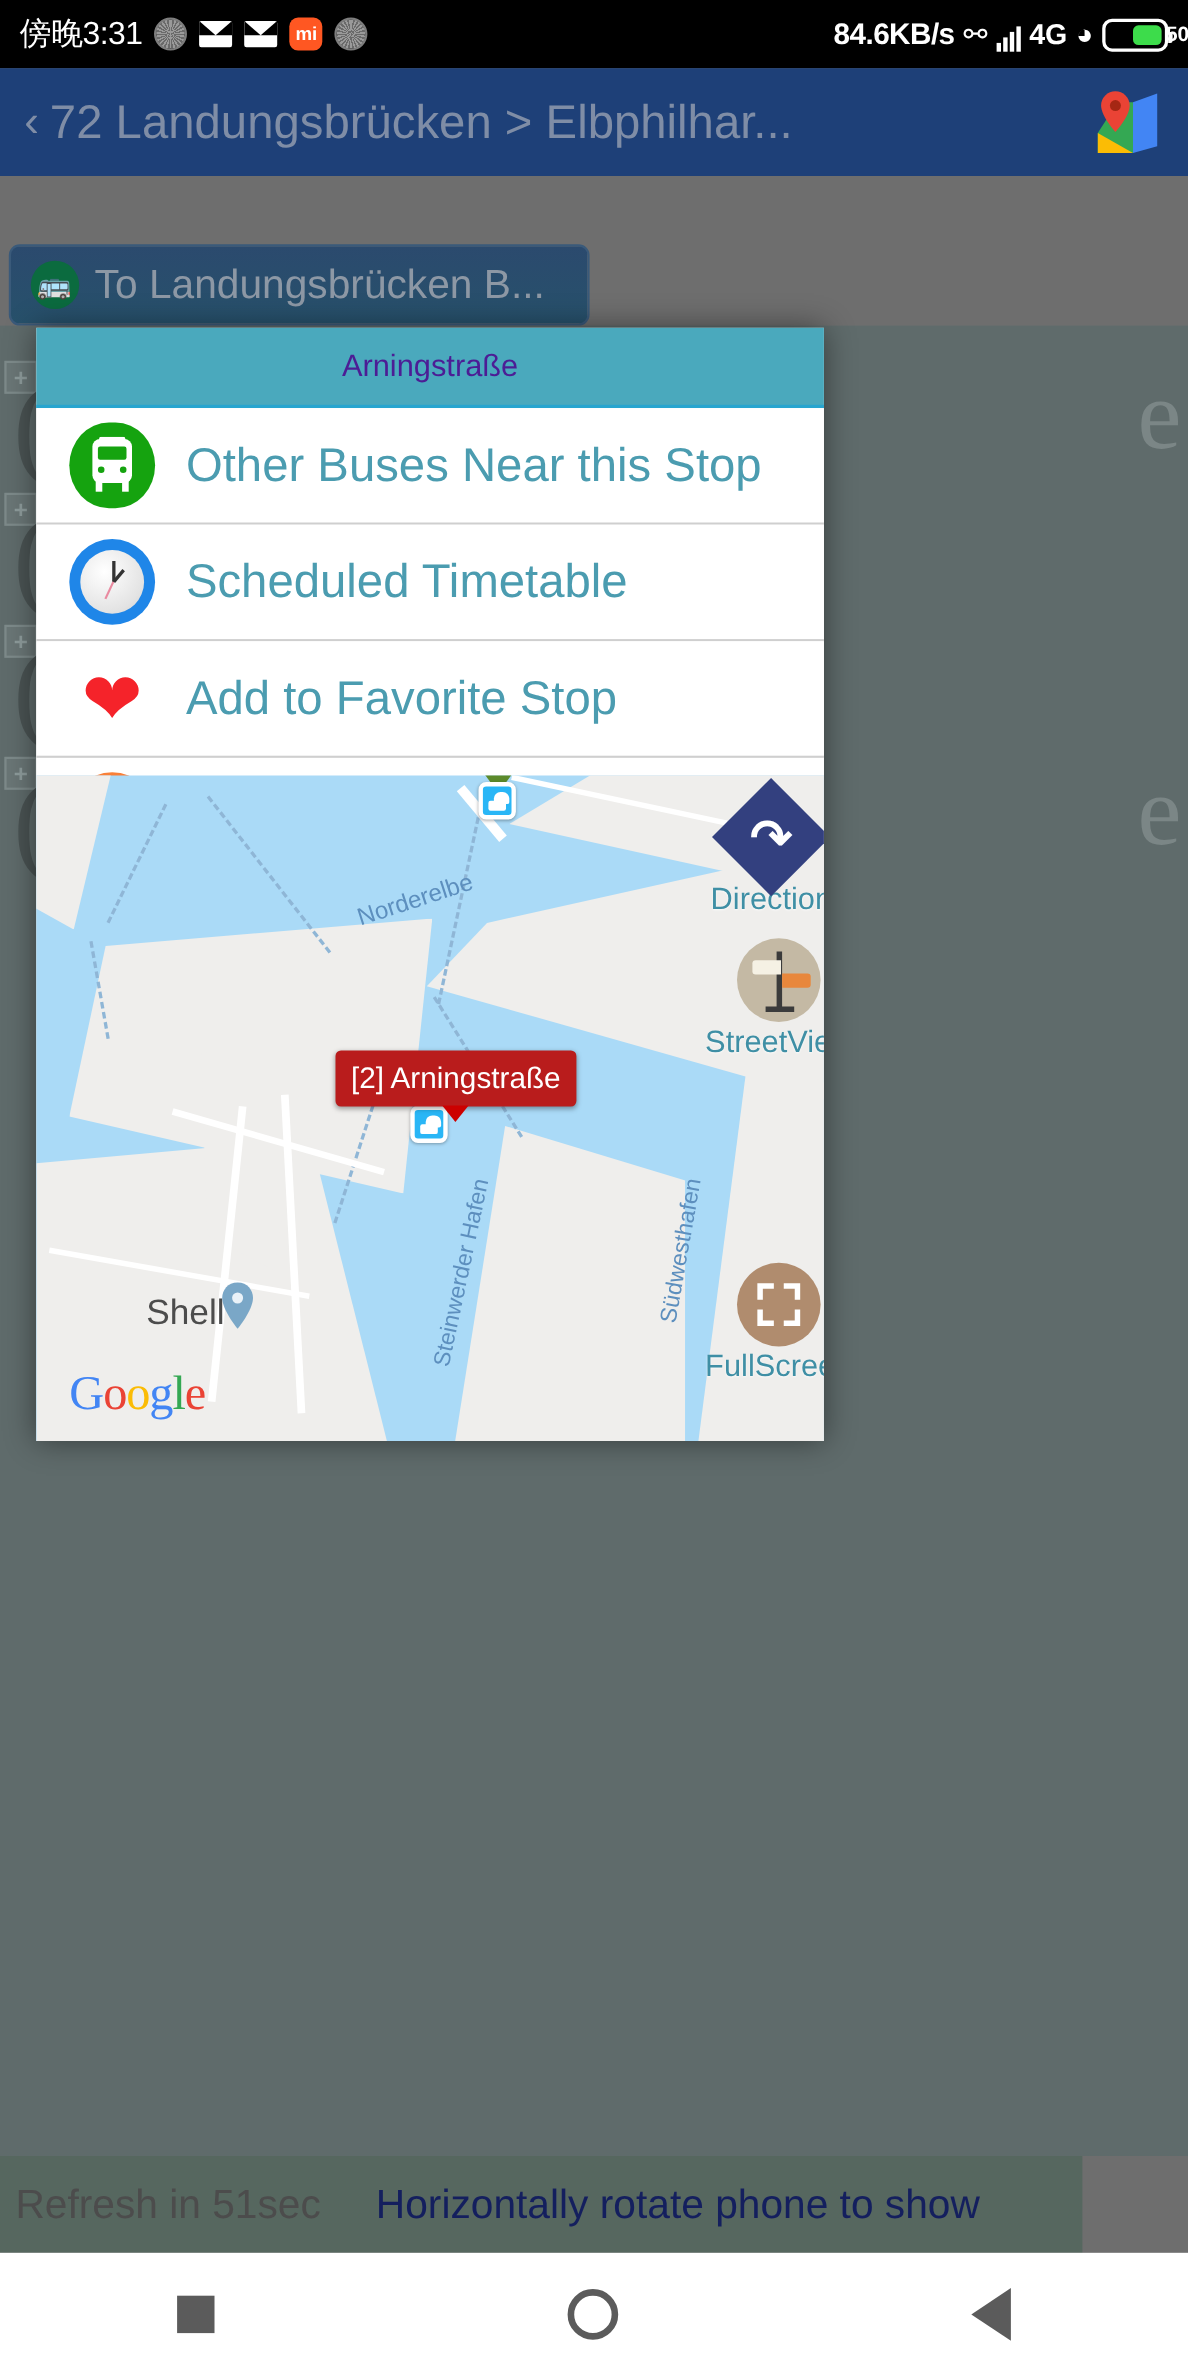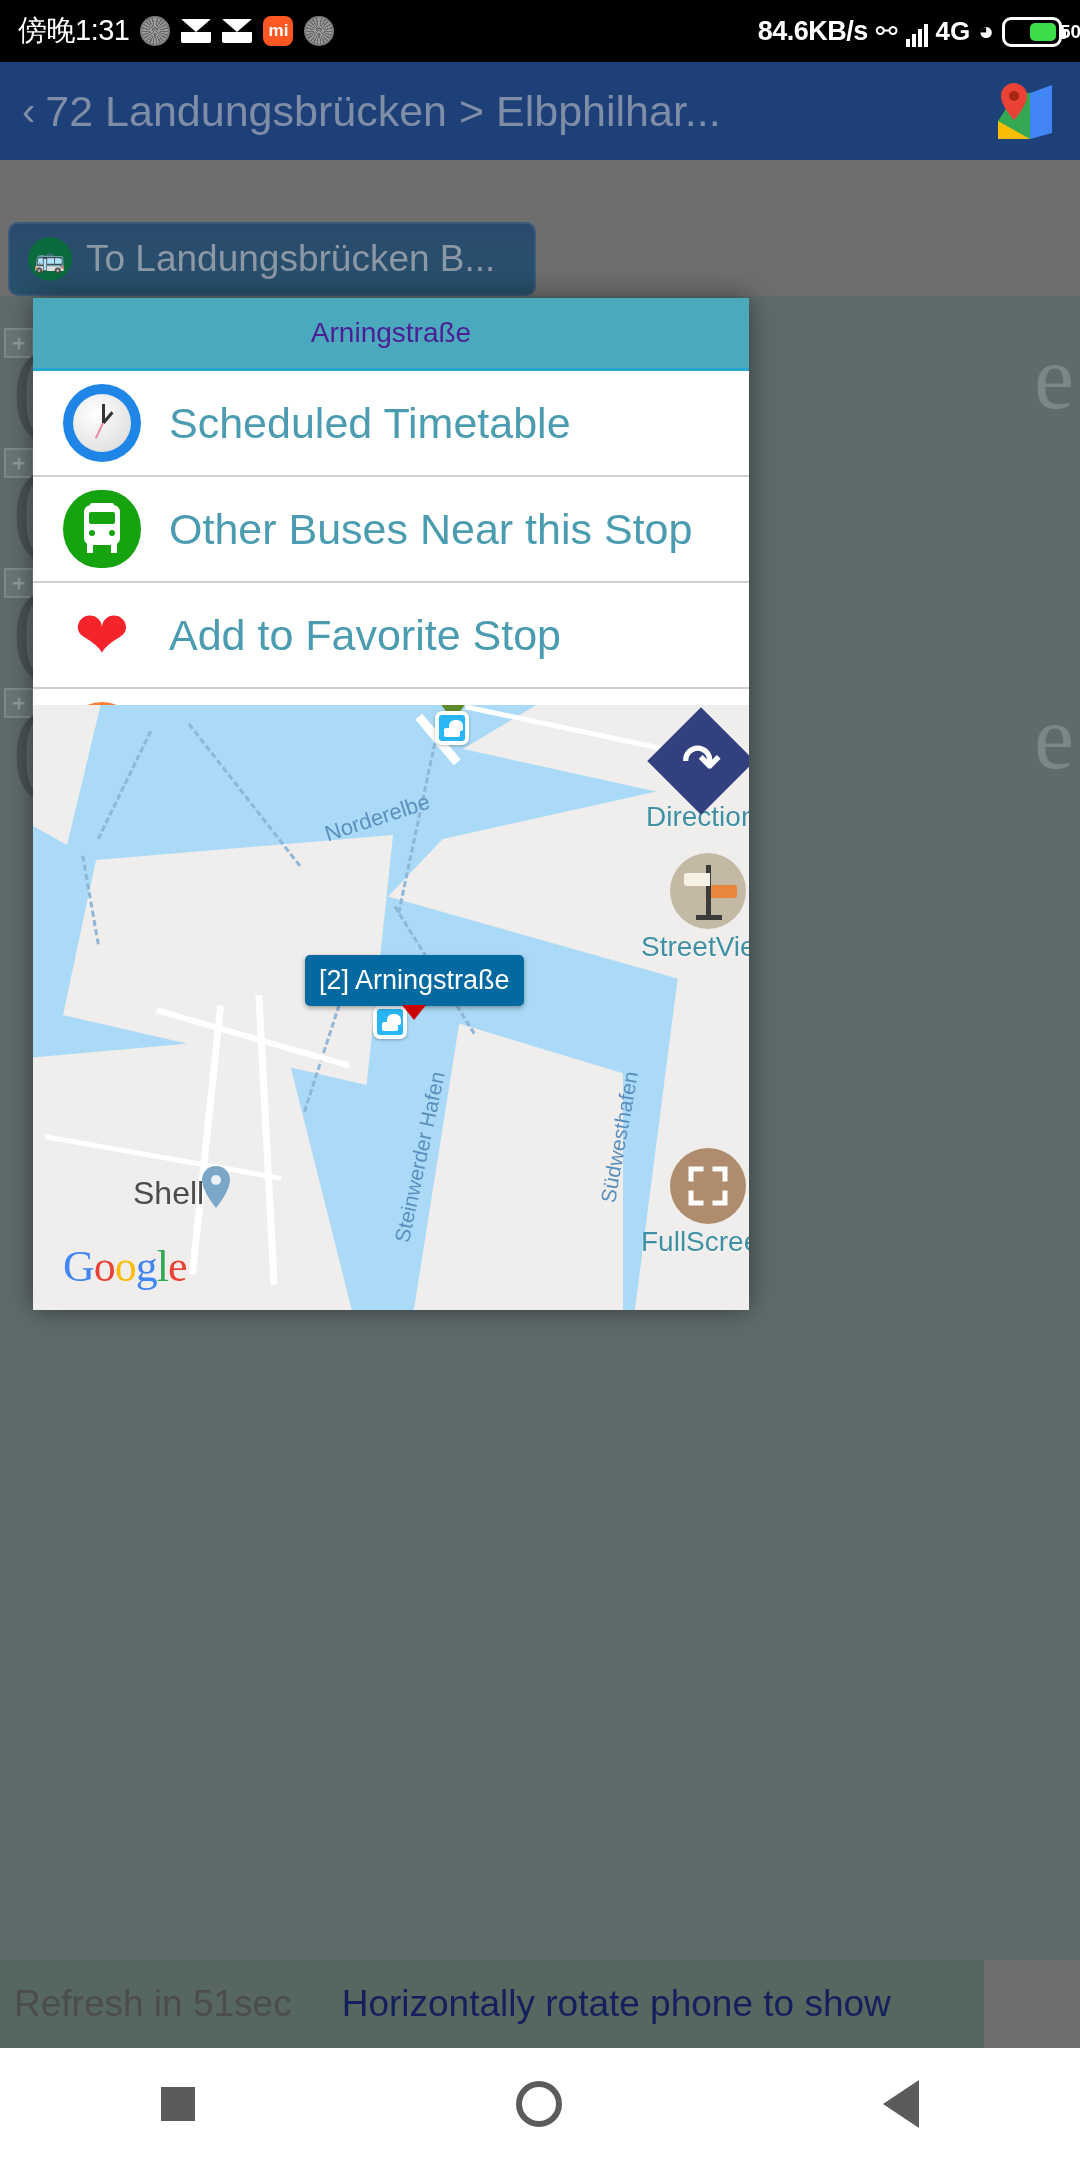--- a/index.html
+++ b/index.html
@@ -174,21 +174,21 @@
   .ferrypin i{ position:absolute; top:5px; left:10px; width:14px;height:11px;
     background:#fff; border-radius:6px 6px 2px 2px; }
 
   .greenpin{
     position:absolute; width:0;height:0;
     border-left:16px solid transparent; border-right:16px solid transparent;
     border-top:22px solid #5c8a2b;
   }
 
   .stoplabel{
-    position:absolute; background:#0369a1; color:#fff;
+    position:absolute; background:#b91c1c; color:#fff;
     font-size:27px; padding:10px 14px; border-radius:5px;
     white-space:nowrap; box-shadow:0 2px 5px rgba(0,0,0,.35);
   }
   .stoplabel::after{
     content:""; position:absolute; left:50%; margin-left:-12px; bottom:-14px;
     width:0;height:0;border-left:12px solid transparent;
     border-right:12px solid transparent; border-top:15px solid #cc0000;
   }
 
   .mapbtn{
@@ -235,21 +235,21 @@
   .nav-sq{ width:34px;height:34px;background:#5b5b5b; }
   .nav-ci{ width:46px;height:46px;border-radius:50%;border:6px solid #5b5b5b; }
   .nav-tr{ width:0;height:0;border-top:24px solid transparent;
     border-bottom:24px solid transparent; border-right:36px solid #5b5b5b; }
 </style>
 </head>
 <body>
 
 <div class="statusbar">
   <div class="sb-left">
-    <span class="sb-time">傍晚1:31</span>
+    <span class="sb-time">傍晚3:31</span>
     <span class="sb-dot"></span>
     <span class="sb-gmail"></span>
     <span class="sb-gmail"></span>
     <span class="sb-mi">mi</span>
     <span class="sb-dot"></span>
   </div>
   <div class="sb-right">
     <span class="sb-speed">84.6KB/s</span>
     <span class="sb-bt">⚯</span>
     <span class="sb-bars">
@@ -305,49 +305,49 @@
 
 <div class="destchip">
   <span class="busbadge">🚌</span>
   <span class="txt">To Landungsbrücken B...</span>
 </div>
 
 <div class="dialog">
 
   <div class="dlg-title">
     <span>Arningstraße</span>
-  </div>
-
-  <div class="dlg-item">
-    <span class="ico ico-clock">
-      <span class="face">
-          <span class="hh"></span>
-          <span class="mh"></span>
-          <span class="sh"></span>
-        </span>
-    </span>
-    <span class="label">Scheduled Timetable</span>
   </div>
 
   <div class="dlg-item">
     <span class="ico ico-bus">
       <svg viewBox="0 0 46 52">
           <rect x="5" y="2" width="36" height="40" rx="7" fill="#fff"></rect>
           <rect x="10" y="9" width="26" height="12" rx="2" fill="#15a30f"></rect>
           <rect x="11" y="0" width="24" height="5" rx="2" fill="#fff"></rect>
           <circle cx="13" cy="30" r="3" fill="#15a30f"></circle>
           <circle cx="33" cy="30" r="3" fill="#15a30f"></circle>
           <rect x="8" y="40" width="6" height="10" fill="#fff"></rect>
           <rect x="32" y="40" width="6" height="10" fill="#fff"></rect>
         </svg>
     </span>
     <span class="label">Other Buses Near this Stop</span>
   </div>
 
   <div class="dlg-item">
+    <span class="ico ico-clock">
+      <span class="face">
+          <span class="hh"></span>
+          <span class="mh"></span>
+          <span class="sh"></span>
+        </span>
+    </span>
+    <span class="label">Scheduled Timetable</span>
+  </div>
+
+  <div class="dlg-item">
     <span class="ico ico-heart">❤</span>
     <span class="label">Add to Favorite Stop</span>
   </div>
 
   <div class="dlg-item">
     <span class="ico ico-food">🍴</span>
     <span class="label">Nearby Attractions</span>
   </div>
 
   <div class="dlg-map">

